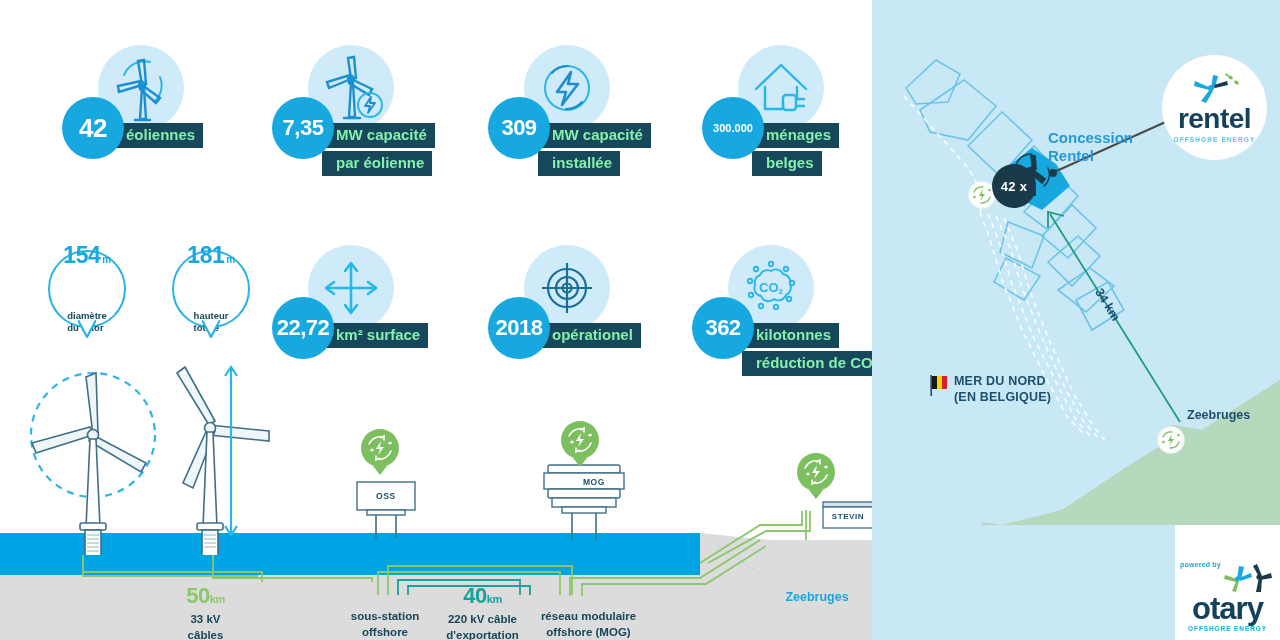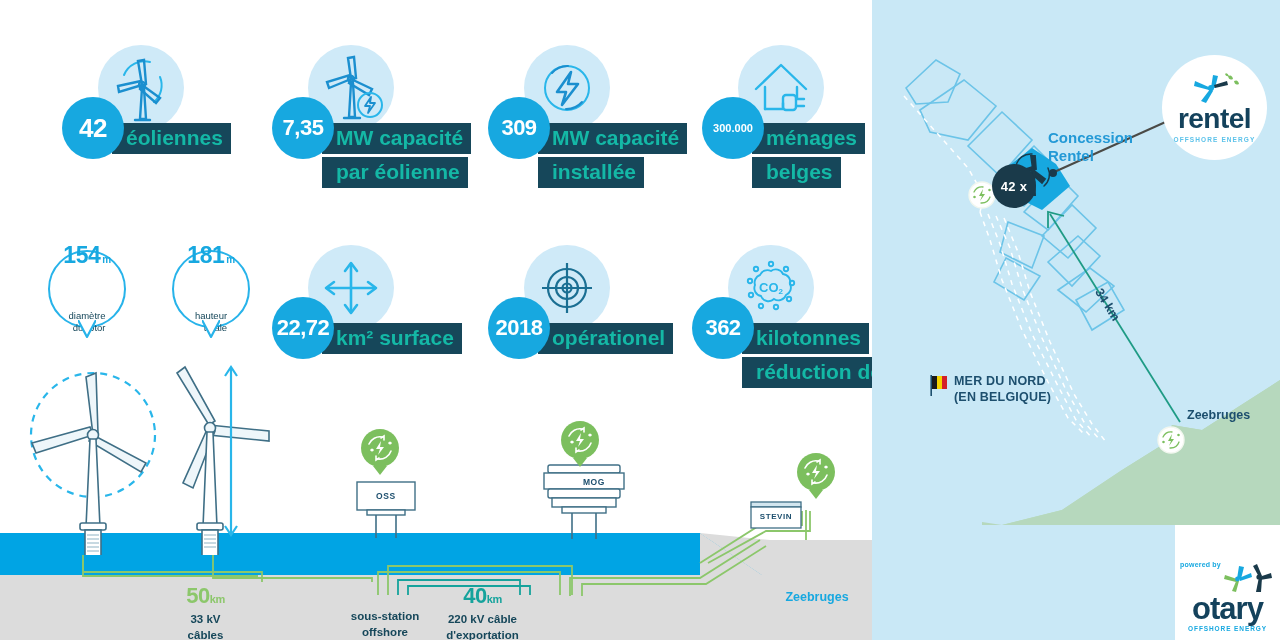--- a/index.html
+++ b/index.html
@@ -24,37 +24,37 @@
   .stat .bubble{
     position:absolute;left:0;top:52px;width:62px;height:62px;border-radius:50%;
     background:#17a8e0;display:flex;align-items:center;justify-content:center;
     color:#fff;font-weight:bold;letter-spacing:-0.5px;z-index:3;
   }
   .stat .bubble.sz-lg{font-size:26px;}
   .stat .bubble.sz-md{font-size:22px;}
   .stat .bubble.sz-sm{font-size:11px;letter-spacing:0px;}
   .stat .lines{position:absolute;left:50px;top:78px;z-index:2;}
   .stat .lbl{
-    display:table;background:#16475a;color:#14b8a6;
-    font-size:21px;font-weight:bold;padding:4px 8px 5px 14px;
+    display:table;background:#16475a;color:#86efac;
+    font-size:15px;font-weight:bold;padding:4px 8px 5px 14px;
     margin-bottom:3px;white-space:nowrap;line-height:1.05;
   }
 
   
   .callout{position:absolute;width:78px;}
   .callout .circ{
     width:78px;height:78px;border-radius:50%;
     border:2px solid #27b3ea;box-sizing:border-box;
     display:flex;flex-direction:column;align-items:center;justify-content:center;
     background:#fff;
     gap:39px;
   }
   .callout .big{color:#17a8e0;font-size:23px;font-weight:bold;line-height:1;letter-spacing:-0.5px;}
   .callout .big .u{font-size:10px;font-weight:bold;margin-left:2px;}
-  .callout .sub{color:#16475a;font-size:9.5px;font-weight:normal;line-height:1.25;text-align:right;margin-top:4px;}
+  .callout .sub{color:#16475a;font-size:9.5px;font-weight:bold;line-height:1.25;text-align:left;margin-top:4px;}
   .callout .tail{
     position:absolute;left:50%;top:70px;margin-left:-9px;width:18px;height:18px;
   }
 
   
   .seabed{position:absolute;left:0;top:540px;width:872px;height:100px;background:#dcdcdc;}
   .water{position:absolute;left:0;top:533px;width:872px;height:40px;background:#00a4e4;}
 
   
   .plat-label{position:absolute;color:#1d4f6e;font-size:8.5px;font-weight:bold;letter-spacing:0.6px;}
@@ -402,21 +402,21 @@
           <path d="M19,30 L16,32 L16,28"></path>
         </g>
         <path d="M21,13 L16,21 L20,21 L18,27 L24,19 L20,19 Z" fill="#fff"></path>
         <g fill="#fff">
           <path d="M10,22 q2,-3 4,0 q-2,3 -4,0"></path>
           <path d="M28,15 q2,-3 4,0 q-2,3 -4,0"></path>
         </g>
       </svg>
     </div>
 
-    <div style="position:absolute;left:749px;top:500px;">
+    <div style="position:absolute;left:821px;top:500px;">
       <svg width="54" height="30" viewBox="0 0 54 30">
         <rect x="2" y="2" width="50" height="5" fill="#d3e6ef" stroke="#3f6f86" stroke-width="1.3"></rect>
         <rect x="2" y="7" width="50" height="21" fill="#fff" stroke="#3f6f86" stroke-width="1.3"></rect>
       </svg>
       <div class="plat-label" style="left:0;top:12px;width:54px;text-align:center;color:#1d4f6e;font-size:8px;">STEVIN</div>
     </div>
     <div class="greenpin" style="left:796px;top:452px;">
       <svg width="40" height="48" viewBox="0 0 40 48">
         <circle cx="20" cy="20" r="19" fill="#7cbf5e"></circle>
         <path d="M13,38 L20,47 L27,38 Z" fill="#7cbf5e"></path>
@@ -450,20 +450,26 @@
     </div>
 
     <div class="leg" style="left:420px;top:585px;width:125px;">
       <div class="km" style="color:#16a39c;"><span>40</span><span class="u">km</span></div>
       <div class="d">
         <div>220 kV câble</div>
         <div>d'exportation</div>
       </div>
     </div>
 
+    <div class="leg" style="left:516px;top:604px;width:145px;">
+      <div class="d">
+        <div>réseau modulaire</div>
+        <div>offshore (MOG)</div>
+      </div>
+    </div>
 
     <div class="leg" style="left:752px;top:591px;width:130px;">
       <div class="town">Zeebruges</div>
     </div>
   </div>
 
   <div class="map">
 
     <svg style="position:absolute;left:0;top:0;width:408px;height:640px;" viewBox="0 0 408 640">
       <path d="M408,380 L330,430 L300,425 L290,445 L250,470 L190,510 L130,525 L110,522 L110,525 L408,525 Z" fill="#b6d8bd"></path>

